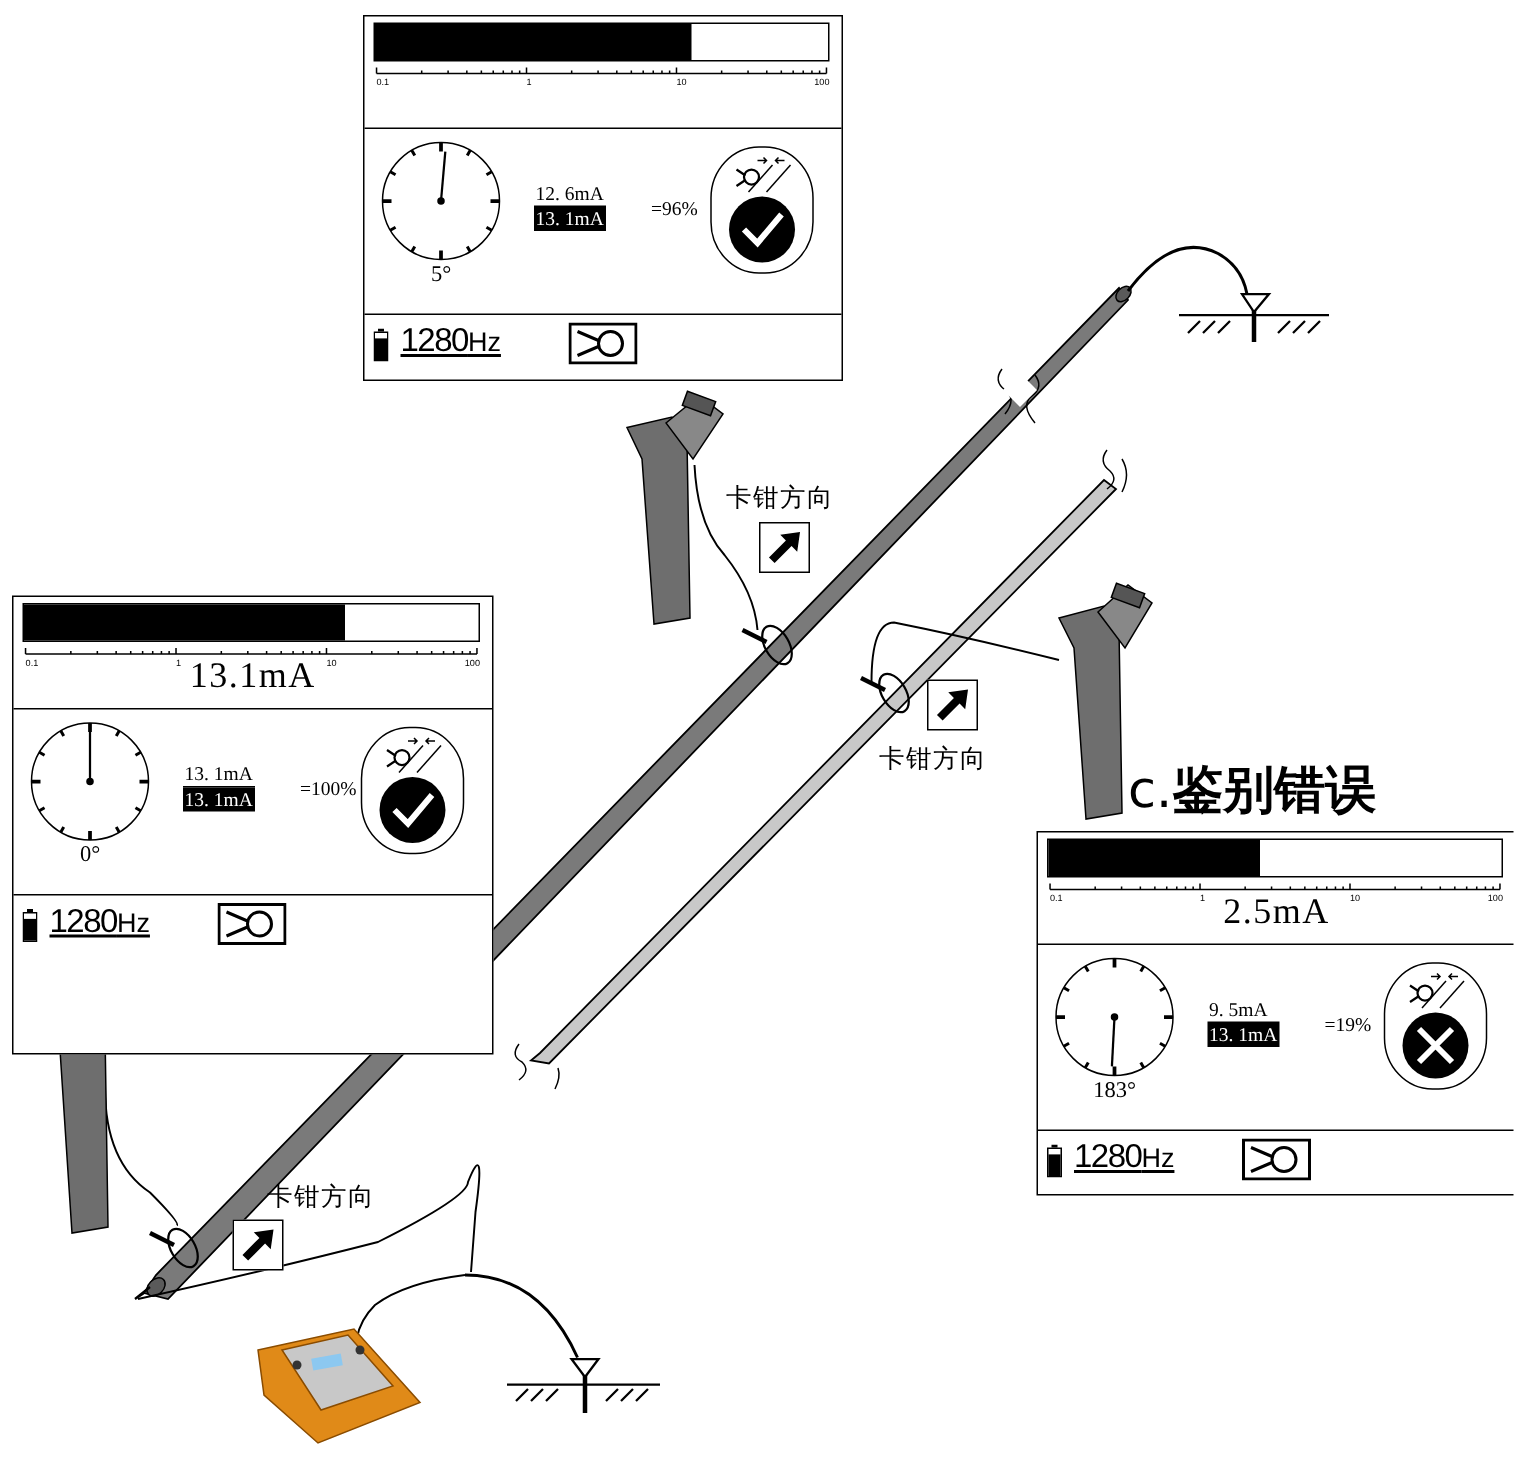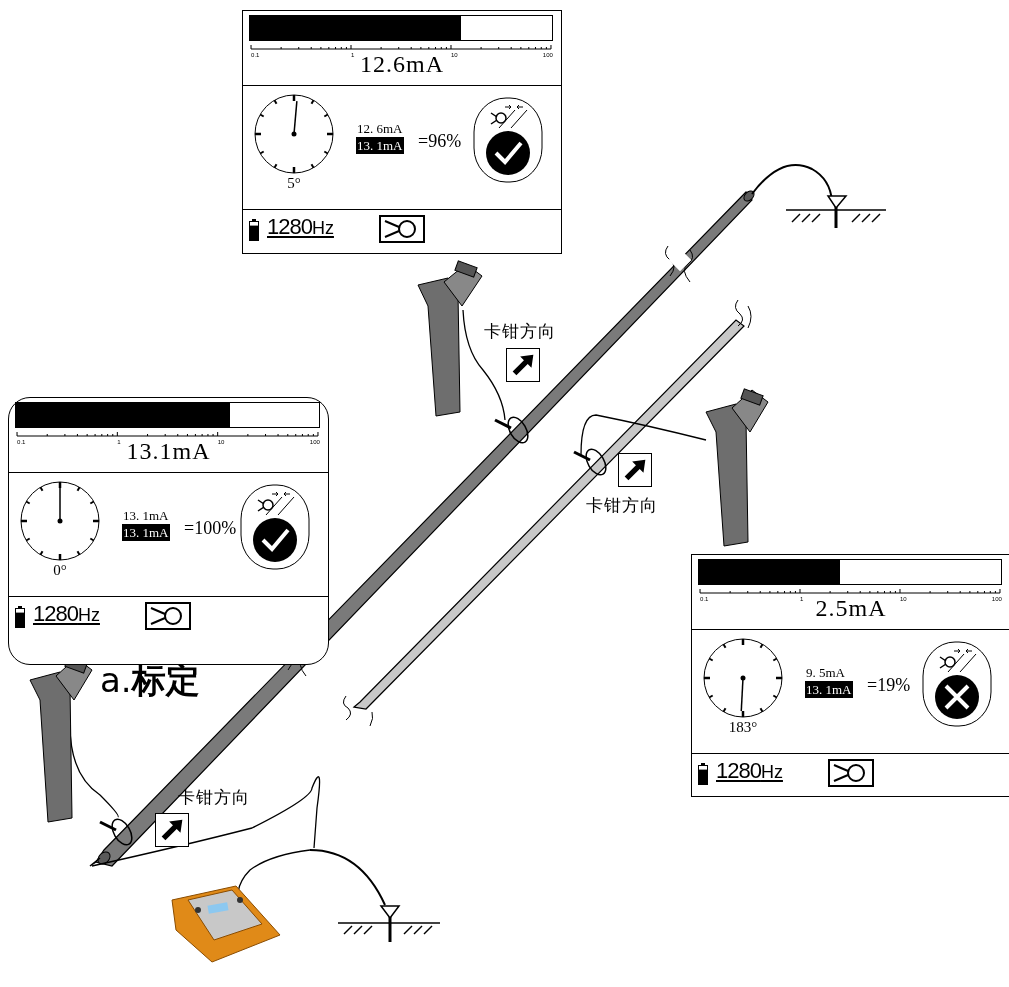--- a/index.html
+++ b/index.html
@@ -13,21 +13,21 @@
   .panel .scale { position: absolute; left: 6px; right: 8px; top: 34px; height: 14px; }
   .panel .scale svg { width: 100%; height: 100%; overflow: visible; }
   .panel .reading { position: absolute; left: 0; right: 0; top: 40px; text-align: center;
                     font-family: "Liberation Serif", serif; font-size: 24px; letter-spacing: 1px; }
   .panel .mid { position: absolute; left: 0; right: 0; top: 74px; height: 124px; border-bottom: 1.5px solid #000; }
   .panel .dial { position: absolute; left: 10px; top: 8px; width: 82px; height: 82px; }
   .panel .angle { position: absolute; left: 10px; width: 82px; top: 90px; text-align: center; font-size: 15px; }
   .panel .ratio { position: absolute; left: 113px; top: 36px; font-size: 13px; }
   .panel .ratio .num { display: block; border-bottom: 1px solid #000; padding: 0 1px; }
   .panel .ratio .den { display: inline-block; background: #000; color: #fff; padding: 0 1px; }
-  .panel .ratio .pct { position: absolute; left: 62px; top: 10px; font-size: 18px; white-space: nowrap; }
+  .panel .ratio .pct { position: absolute; left: 78px; top: 10px; font-size: 13px; white-space: nowrap; }
   .panel .badge { position: absolute; right: 18px; top: 12px; width: 70px; height: 86px; }
   .panel .foot { position: absolute; left: 0; right: 0; top: 198px; bottom: 0; }
   .panel .batt { position: absolute; left: 6px; top: 10px; width: 10px; height: 22px; }
   .panel .freq { position: absolute; left: 24px; top: 5px; font-family: "Liberation Sans", sans-serif; font-size: 22px; letter-spacing: -1px; text-decoration: underline; }
   .panel .freq .unit { font-size: 18px; letter-spacing: 0; }
   .panel .clampbox { position: absolute; left: 136px; top: 6px; width: 46px; height: 28px; }
   .label-big { position: absolute; font-family: "DejaVu Sans", sans-serif; font-weight: bold; font-size: 34px; color: #000; white-space: nowrap; }
   .label-big .letter { font-weight: normal; }
   .clamp-label { position: absolute; font-family: "DejaVu Serif", serif; font-size: 17px; color: #000; white-space: nowrap; letter-spacing: 1px; }
   .arrow-box { position: absolute; width: 34px; height: 34px; border: 1.5px solid #000; box-sizing: border-box; background: #fff; }
@@ -153,20 +153,23 @@
 
   <div class="clamp-label" style="left:178px;top:786px;">卡钳方向</div>
   <div class="arrow-box" style="left:155px;top:813px;">
     <svg viewBox="0 0 34 34">
         <polygon points="6,24 18,12 14,8 28,6 26,20 22,16 10,28" fill="#000"></polygon>
       </svg>
   </div>
 
   <div class="label-big" style="left:100px;top:658px;">
     <span class="letter">a.</span><span>标定</span>
+  </div>
+  <div class="label-big" style="left:752px;top:504px;">
+    <span class="letter">c.</span><span>鉴别错误</span>
   </div>
 
   <div class="panel" style="left:242px;top:10px;width:320px;height:244px;">
   <div class="top">
     <div class="bar">
           <div class="fill" style="width: 70.0124%;"></div>
         </div>
     <div class="scale"><svg viewBox="0 0 300 14" preserveAspectRatio="none">
             <line x1="2" x2="298" y1="4" y2="4" stroke="#000" stroke-width="1"></line>
             <line x1="2" x2="2" y1="4" y2="0" stroke="#000"></line>
@@ -195,21 +198,20 @@
             <line x1="276.1109233711862" x2="276.1109233711862" y1="4" y2="2" stroke="#000"></line>
             <line x1="282.71633994807337" x2="282.71633994807337" y1="4" y2="2" stroke="#000"></line>
             <line x1="288.43821204987177" x2="288.43821204987177" y1="4" y2="2" stroke="#000"></line>
             <line x1="293.4852609313467" x2="293.4852609313467" y1="4" y2="2" stroke="#000"></line>
             <line x1="298" x2="298" y1="4" y2="0" stroke="#000"></line>
             <text x="2" y="12" font-size="6" font-family="Liberation Sans, sans-serif">0.1</text>
             <text x="100.66666666666666" y="12" font-size="6" font-family="Liberation Sans, sans-serif">1</text>
             <text x="199.33333333333331" y="12" font-size="6" font-family="Liberation Sans, sans-serif">10</text>
             <text x="290" y="12" font-size="6" font-family="Liberation Sans, sans-serif">100</text>
           </svg></div>
-    <div class="reading">12.6mA</div>
   </div>
   <div class="mid">
     <svg class="dial" viewBox="0 0 82 82">
           <circle cx="41" cy="41" r="39" fill="none" stroke="#000" stroke-width="1"></circle>
           <line x1="41" y1="2" x2="41" y2="8" stroke="#000" stroke-width="2.5"></line>
           <line x1="60.5" y1="7.225009252406892" x2="58.5" y2="10.689110867544645" stroke="#000" stroke-width="2"></line>
           <line x1="74.77499074759311" y1="21.499999999999996" x2="71.31088913245534" y2="23.499999999999996" stroke="#000" stroke-width="2"></line>
           <line x1="80" y1="41" x2="74" y2="41" stroke="#000" stroke-width="2.5"></line>
           <line x1="74.77499074759311" y1="60.49999999999999" x2="71.31088913245536" y2="58.49999999999999" stroke="#000" stroke-width="2"></line>
           <line x1="60.5" y1="74.77499074759311" x2="58.5" y2="71.31088913245536" stroke="#000" stroke-width="2"></line>
@@ -249,21 +251,21 @@
           <rect x="1" y="6.6" width="8" height="14.4" fill="#000"></rect>
         </svg>
     <div class="freq"><span>1280</span><span class="unit">Hz</span></div>
     <svg class="clampbox" viewBox="0 0 46 28">
       <rect x="1" y="1" width="44" height="26" fill="#fff" stroke="#000" stroke-width="2"></rect>
       <circle cx="28" cy="14" r="8" fill="none" stroke="#000" stroke-width="2"></circle>
       <path d="M6,6 L20,12 M6,22 L20,16" stroke="#000" stroke-width="2"></path>
     </svg>
   </div>
 </div>
-  <div class="panel" style="left:8px;top:397px;width:321px;height:268px;border-radius:22px;">
+  <div class="panel" style="left:8px;top:397px;width:321px;height:306px;">
   <div class="top">
     <div class="bar">
           <div class="fill" style="width: 70.5757%;"></div>
         </div>
     <div class="scale"><svg viewBox="0 0 300 14" preserveAspectRatio="none">
             <line x1="2" x2="298" y1="4" y2="4" stroke="#000" stroke-width="1"></line>
             <line x1="2" x2="2" y1="4" y2="0" stroke="#000"></line>
             <line x1="31.701626238846153" x2="31.701626238846153" y1="4" y2="2" stroke="#000"></line>
             <line x1="49.07596379900669" x2="49.07596379900669" y1="4" y2="2" stroke="#000"></line>
             <line x1="61.403252477692284" x2="61.403252477692284" y1="4" y2="2" stroke="#000"></line>

